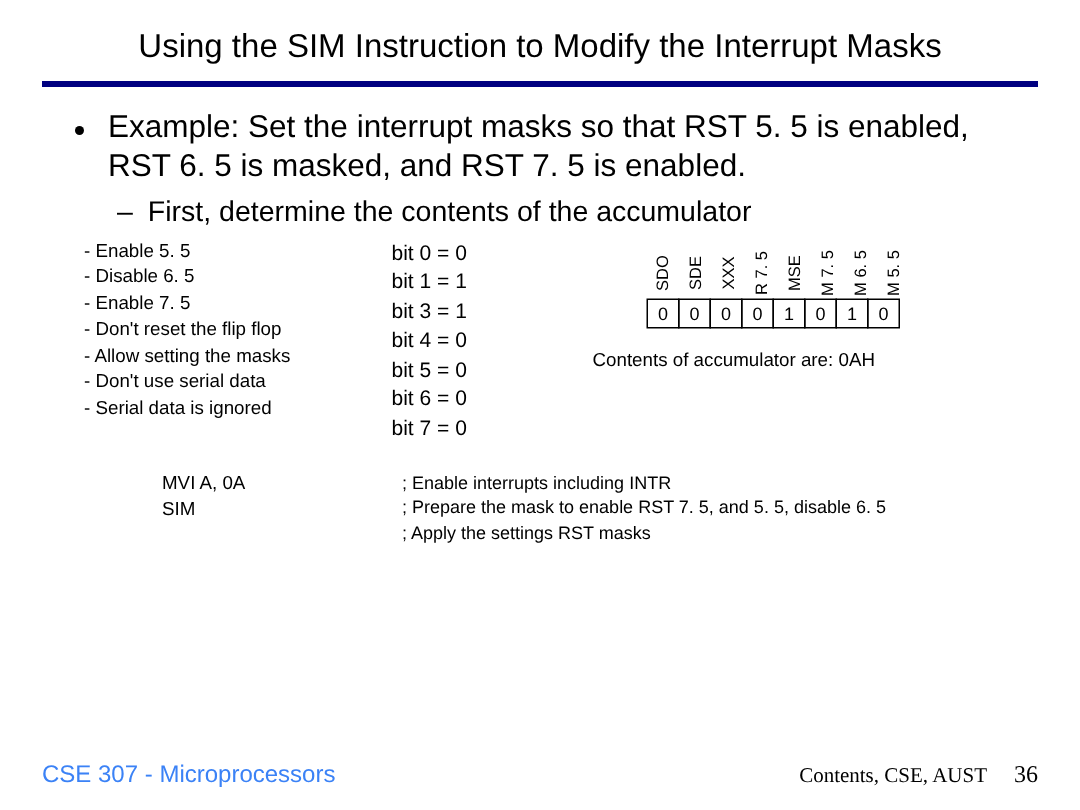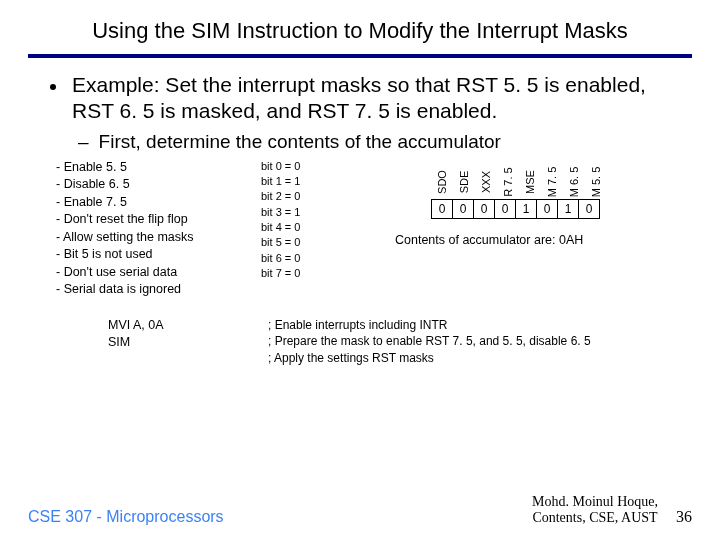--- a/index.html
+++ b/index.html
@@ -58,21 +58,21 @@
     padding-left: 6px;
   }
   .left-list {
     font-family: Arial, Helvetica, sans-serif;
     font-size: 12.5px;
     line-height: 1.4;
     width: 195px;
   }
   .bits-list {
     font-family: Arial, Helvetica, sans-serif;
-    font-size: 11px;
+    font-size: 14px;
     line-height: 1.4;
     width: 130px;
     padding-left: 10px;
   }
   .accum-area {
     flex: 1;
     position: relative;
     padding-top: 6px;
   }
   .vlabels, .vboxes {
@@ -161,28 +161,26 @@
       <div class="subtext">First, determine the contents of the accumulator</div>
     </div>
 
     <div class="three-col">
       <div class="left-list">
         <div>- Enable 5. 5</div>
         <div>- Disable 6. 5</div>
         <div>- Enable 7. 5</div>
         <div>- Don't reset the flip flop</div>
         <div>- Allow setting the masks</div>
-        <div>- Bit 5 is not used</div>
         <div>- Don't use serial data</div>
         <div>- Serial data is ignored</div>
       </div>
       <div class="bits-list">
         <div>bit 0 = 0</div>
         <div>bit 1 = 1</div>
-        <div>bit 2 = 0</div>
         <div>bit 3 = 1</div>
         <div>bit 4 = 0</div>
         <div>bit 5 = 0</div>
         <div>bit 6 = 0</div>
         <div>bit 7 = 0</div>
       </div>
       <div class="accum-area">
         <div class="vlabels">
           <div class="vlabel">SDO</div>
           <div class="vlabel">SDE</div>
@@ -217,19 +215,18 @@
         <div>; Prepare the mask to enable RST 7. 5, and 5. 5, disable 6. 5</div>
         <div>; Apply the settings RST masks</div>
       </div>
     </div>
   </div>
 
   <div class="footer">
     <div class="footer-left">CSE 307 - Microprocessors</div>
     <div class="footer-right">
       <div>
-        <div>Mohd. Moinul Hoque,</div>
         <div>Contents, CSE, AUST</div>
       </div>
       <div class="pagenum">36</div>
     </div>
   </div>
 </div>
 
 </body></html>

